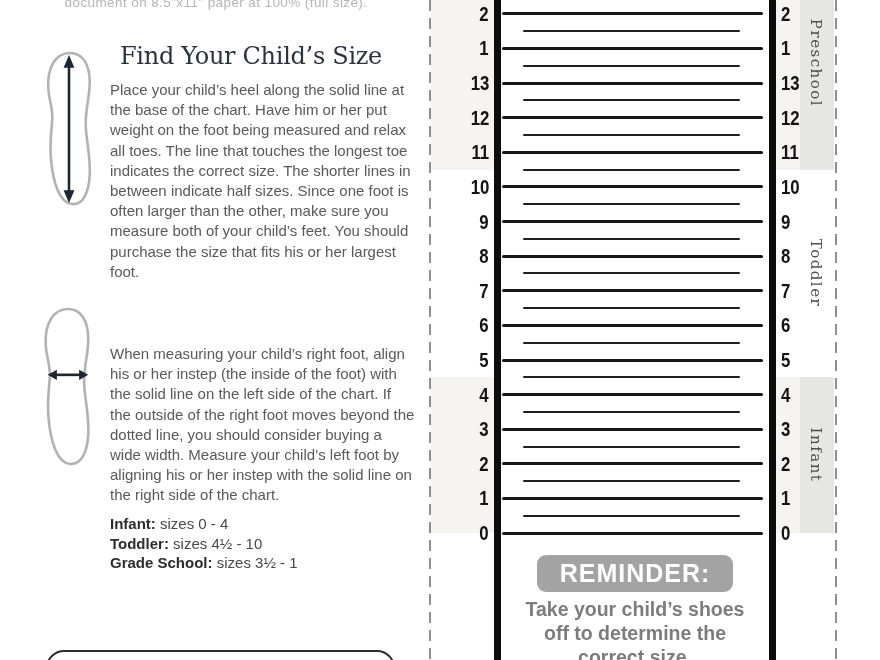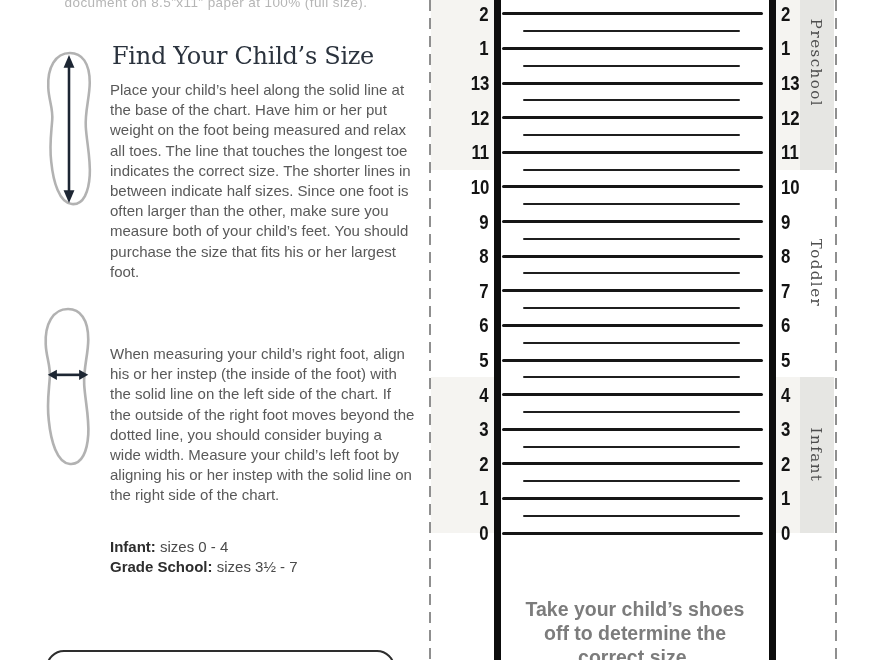--- a/index.html
+++ b/index.html
@@ -7,21 +7,21 @@
         font-family:"Liberation Sans",sans-serif;}
 
   
   .top-note{position:absolute;left:0;top:-5px;width:432px;text-align:center;
             font-size:13.5px;letter-spacing:.4px;color:#b5b5b5;}
   .foot-icon{position:absolute;}
   h2.sec{position:absolute;margin:0;font-family:"DejaVu Serif",serif;font-weight:400;
          font-size:24px;letter-spacing:-.3px;color:#2a323d;}
   .sec-body{position:absolute;margin:0;width:302px;font-size:15px;line-height:20.2px;
             color:#595959;}
-  .ranges{position:absolute;left:110px;top:537px;font-size:15px;line-height:19.5px;color:#4a4a4a;}
+  .ranges{position:absolute;left:110px;top:514px;font-size:15px;line-height:19.5px;color:#4a4a4a;}
   .ranges b{color:#2d2d2d;}
   .note-box{position:absolute;left:46px;top:650px;width:345px;height:60px;
             border:2.5px solid #2e2e2e;border-radius:18px;background:#fff;}
 
   
   .vdash{position:absolute;top:0;width:2px;height:660px;
          background:repeating-linear-gradient(to bottom,#8f8f8f 0 11px,transparent 11px 18px);}
   .vdash.left{left:429px;}
   .vdash.right{left:835px;}
   .vthick{position:absolute;top:0;width:7px;height:660px;background:#0d0d0d;}
@@ -60,37 +60,38 @@
 
   <svg class="foot-icon" style="left:38px;top:50px;" width="62" height="158" viewBox="0 0 60 160">
     <path d="M31 3 C 16 3, 8 18, 9 38 C 9.5 51, 14 59, 13 71 C 12 85, 10 97, 12 113 C 14 133, 20 155, 33 156 C 45 157, 50 143, 51 127 C 52 110, 48 94, 47 78 C 46 62, 51 48, 51 33 C 51 13, 43 3, 31 3 Z" fill="none" stroke="#b2b2b2" stroke-width="2.6" stroke-linejoin="round"></path>
     <g fill="#1d2633" stroke="#1d2633">
       <line x1="30" y1="16" x2="30" y2="144" stroke-width="2.6"></line>
       <polygon points="30,5 24.5,18 35.5,18" stroke="none"></polygon>
       <polygon points="30,155 24.5,142 35.5,142" stroke="none"></polygon>
     </g>
   </svg>
 
-  <h2 class="sec" style="left:112px;top:42px;">Find Your Child’s Size</h2>
+  <h2 class="sec" style="left:120px;top:42px;">Find Your Child’s Size</h2>
   <p class="sec-body" style="left:110px;top:80px;">Place your child’s heel along the solid line at the base of the chart. Have him or her put weight on the foot being measured and relax all toes. The line that touches the longest toe indicates the correct size. The shorter lines in between indicate half sizes. Since one foot is often larger than the other, make sure you measure both of your child’s feet. You should purchase the size that fits his or her largest foot.</p>
 
   <svg class="foot-icon" style="left:36px;top:306px;" width="62" height="162" viewBox="0 0 60 160">
     <path d="M31 3 C 16 3, 8 18, 9 38 C 9.5 51, 14 59, 13 71 C 12 85, 10 97, 12 113 C 14 133, 20 155, 33 156 C 45 157, 50 143, 51 127 C 52 110, 48 94, 47 78 C 46 62, 51 48, 51 33 C 51 13, 43 3, 31 3 Z" fill="none" stroke="#b2b2b2" stroke-width="2.6" stroke-linejoin="round"></path>
     <g fill="#1d2633" stroke="#1d2633">
       <line x1="17" y1="68" x2="45" y2="68" stroke-width="2.6"></line>
       <polygon points="11,68 20,63 20,73" stroke="none"></polygon>
       <polygon points="51,68 42,63 42,73" stroke="none"></polygon>
     </g>
   </svg>
 
   <p class="sec-body" style="left:110px;top:344px;width:306px;">When measuring your child’s right foot, align his or her instep (the inside of the foot) with the solid line on the left side of the chart. If the outside of the right foot moves beyond the dotted line, you should consider buying a wide width. Measure your child’s left foot by aligning his or her instep with the solid line on the right side of the chart.</p>
 
   <div class="ranges">
     <div><b>Infant:</b> <span>sizes 0 - 4</span></div>
-    <div><b>Grade School:</b> <span>sizes 3½ - 7</span></div>
+    <div><b>Toddler:</b> <span>sizes 4½ - 10</span></div>
+    <div><b>Grade School:</b> <span>sizes 3½ - 1</span></div>
   </div>
 
   <div class="note-box"></div>
 
   <div class="band bleft" id="bandLeft">
       <div class="band-seg" style="top: 0px; height: 169.59px; background: rgb(245, 244, 241);"></div>
       <div class="band-seg" style="top: 377.31px; height: 155.79px; background: rgb(245, 244, 241);"></div>
     </div>
   <div class="band brnum" id="bandRightNum">
       <div class="band-seg" style="top: 0px; height: 169.59px; background: rgb(245, 244, 241);"></div>
@@ -172,15 +173,16 @@
       <div class="num" style="top: 278.76px;">7</div>
       <div class="num" style="top: 313.38px;">6</div>
       <div class="num" style="top: 348px;">5</div>
       <div class="num" style="top: 382.62px;">4</div>
       <div class="num" style="top: 417.24px;">3</div>
       <div class="num" style="top: 451.86px;">2</div>
       <div class="num" style="top: 486.48px;">1</div>
       <div class="num" style="top: 521.1px;">0</div>
     </div>
 
+  <div class="reminder-pill">REMINDER:</div>
   <div class="reminder-text">Take your child’s shoes off to determine the correct size.</div>
 
 </div>
 
 </body></html>

